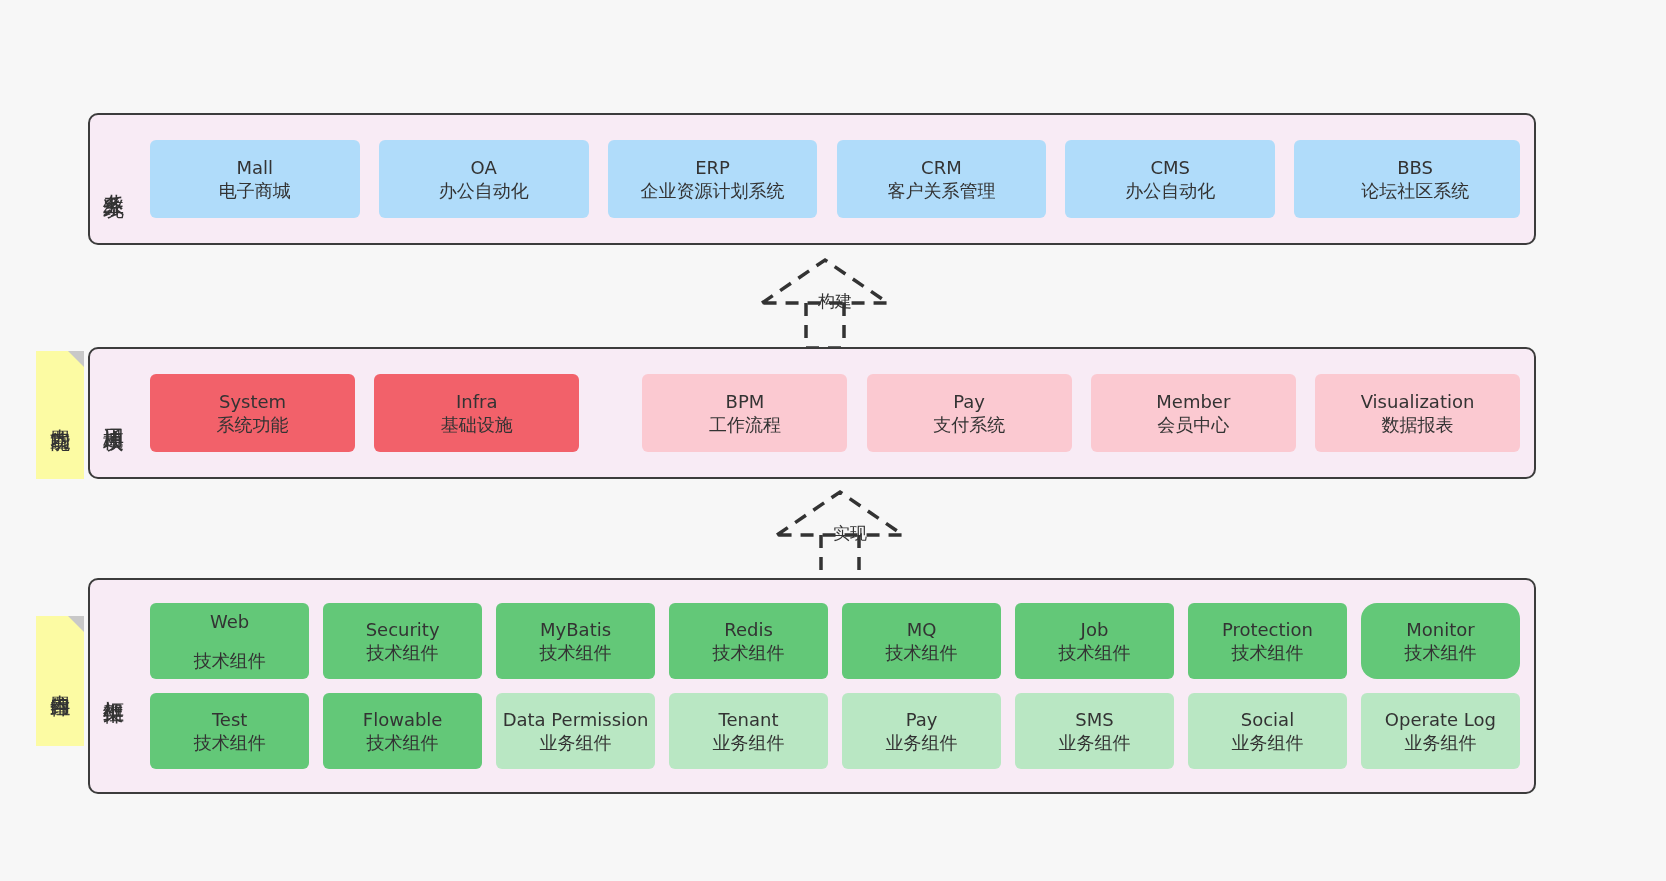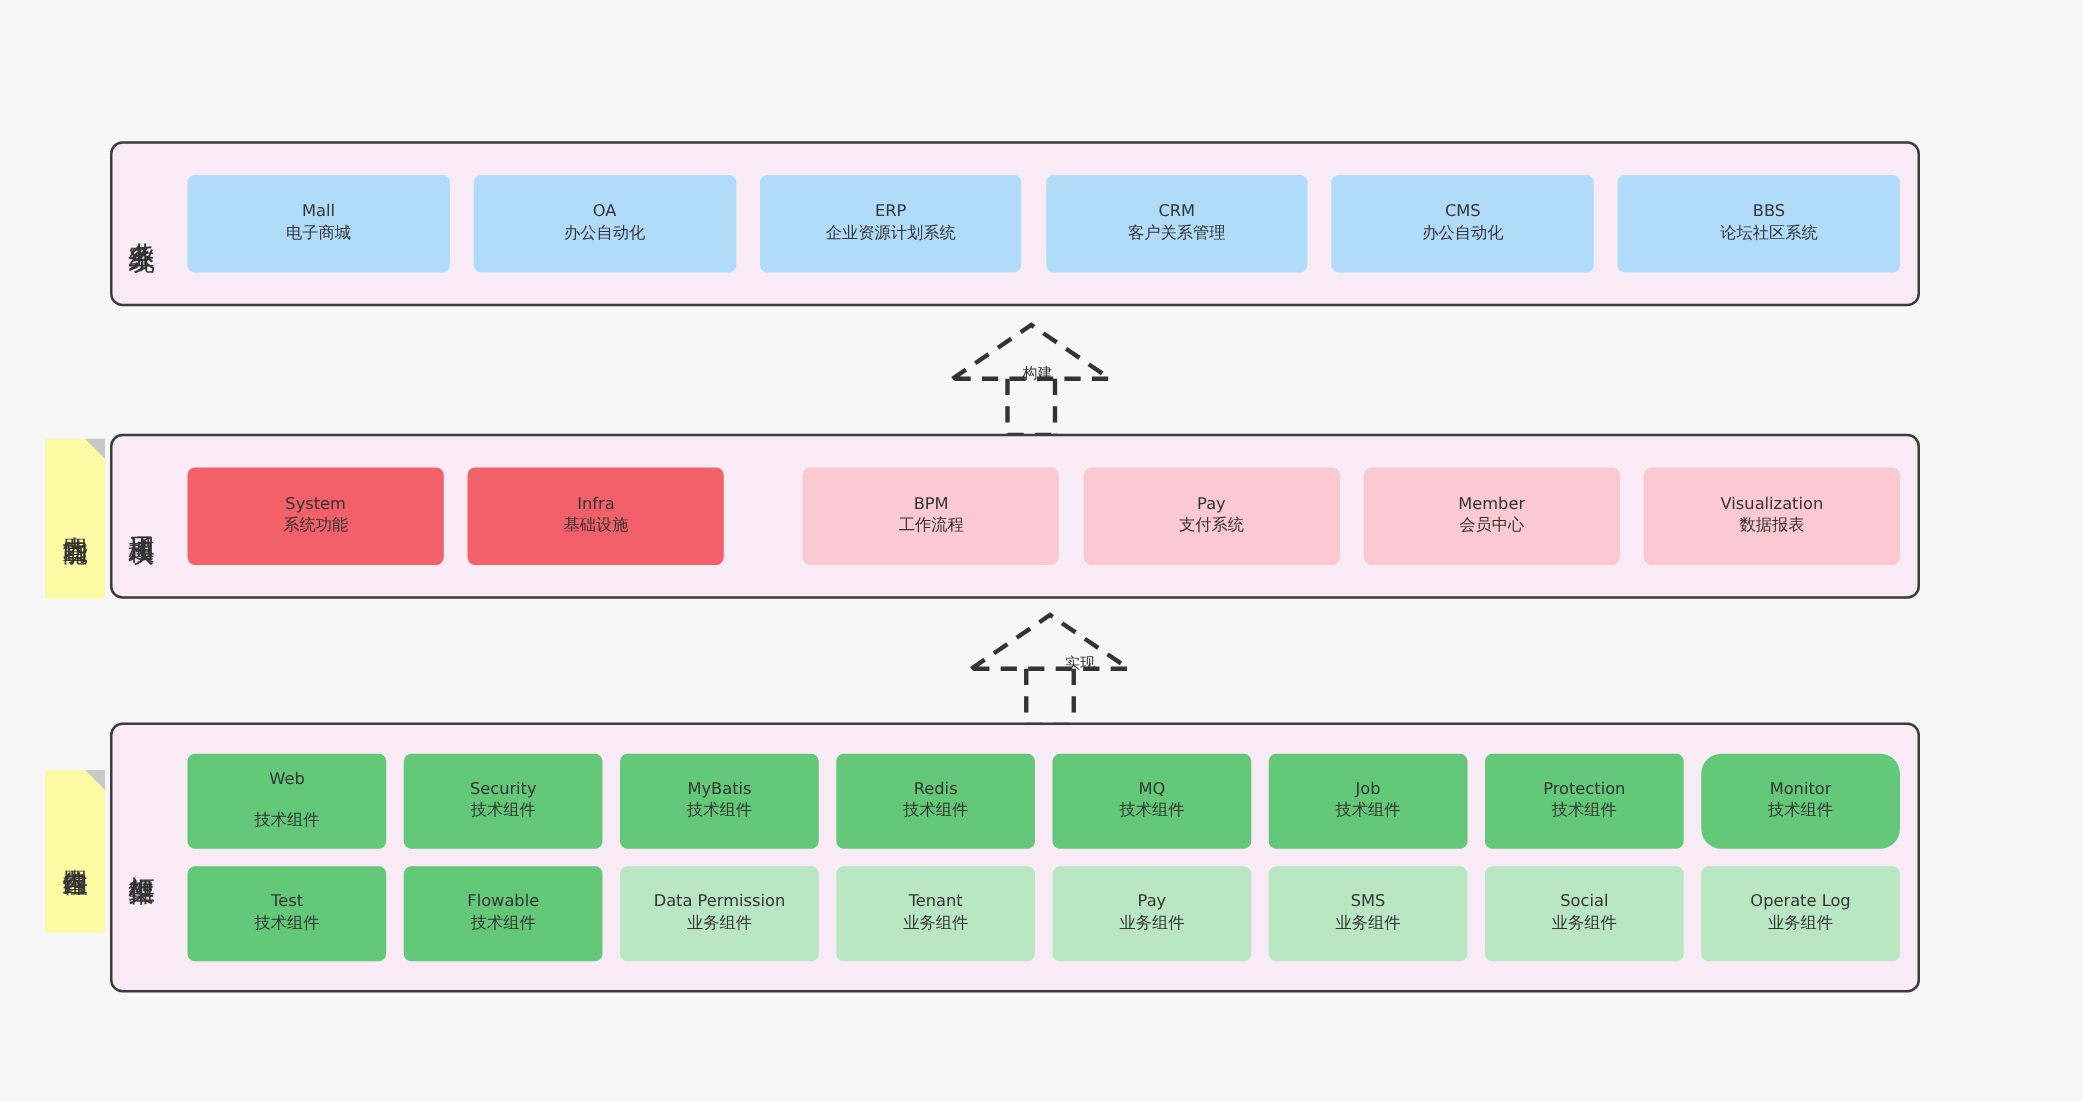--- a/index.html
+++ b/index.html
@@ -66,21 +66,21 @@
 
   
   .card {
     box-sizing: border-box;
     border-radius: 6px;
     display: flex;
     flex-direction: column;
     align-items: center;
     justify-content: center;
     text-align: center;
-    font-size: 13px;
+    font-size: 18px;
     line-height: 1.28;
     color: #333333;
     padding: 4px 6px;
     user-select: none;
   }
   .card .l1 { white-space: normal; }
   .card .l2 { white-space: nowrap; }
 
   .c-blue   { background: #b0dcfa; }
   .c-red    { background: #f2616a; }
@@ -133,31 +133,31 @@
   }
   #note-builtin-func  { left: 36px; top: 351px; height: 128px; }
   #note-builtin-comp  { left: 36px; top: 616px; height: 130px; }
 
   
   .arrow {
     position: absolute;
   }
   .arrow .arrow-label {
     position: absolute;
-    font-size: 12px;
+    font-size: 17px;
     color: #333333;
     background: transparent;
     white-space: nowrap;
     user-select: none;
   }
 
   #arrow-build  { left: 740px; top: 248px; width: 200px; height: 100px; }
   #arrow-build .arrow-label  { left: 78px; top: 42px; }
   #arrow-impl   { left: 755px; top: 480px; width: 200px; height: 100px; }
-  #arrow-impl .arrow-label   { left: 78px; top: 42px; margin-left: 19px; }
+  #arrow-impl .arrow-label   { left: 78px; top: 42px; }
 </style>
 </head>
 <body>
 
 <div id="canvas">
 
   <div class="layer" id="layer-business">
     <div class="layer-title">业务系统</div>
     <div class="layer-body">
       <div class="row" style="gap: 1.4%;">

